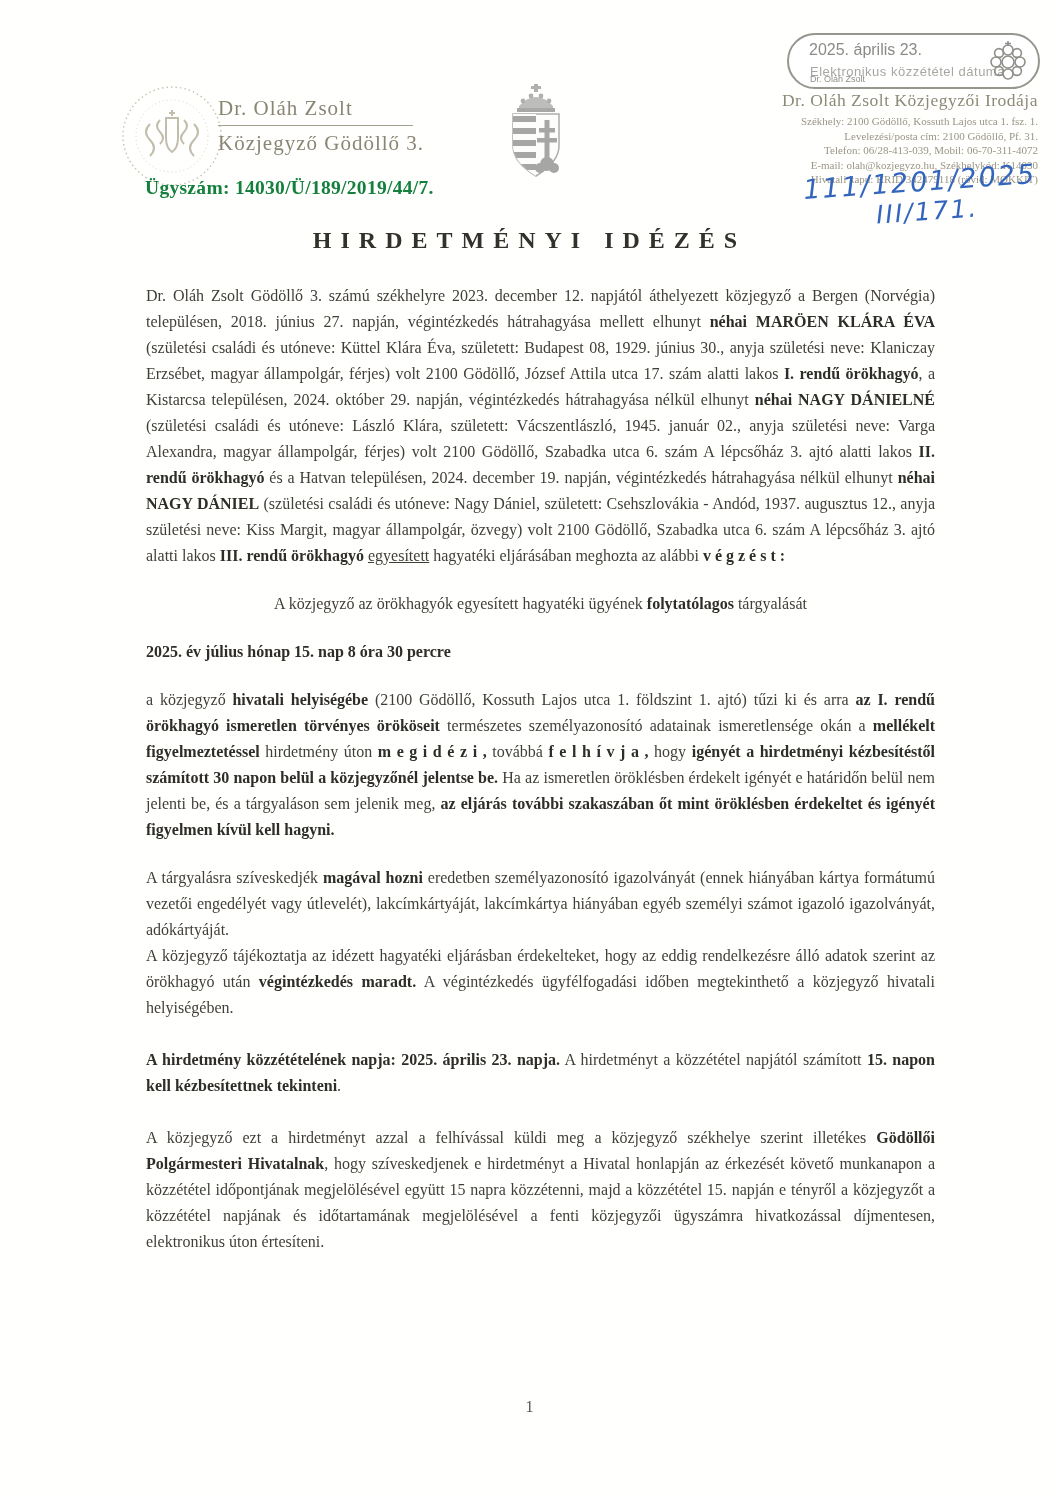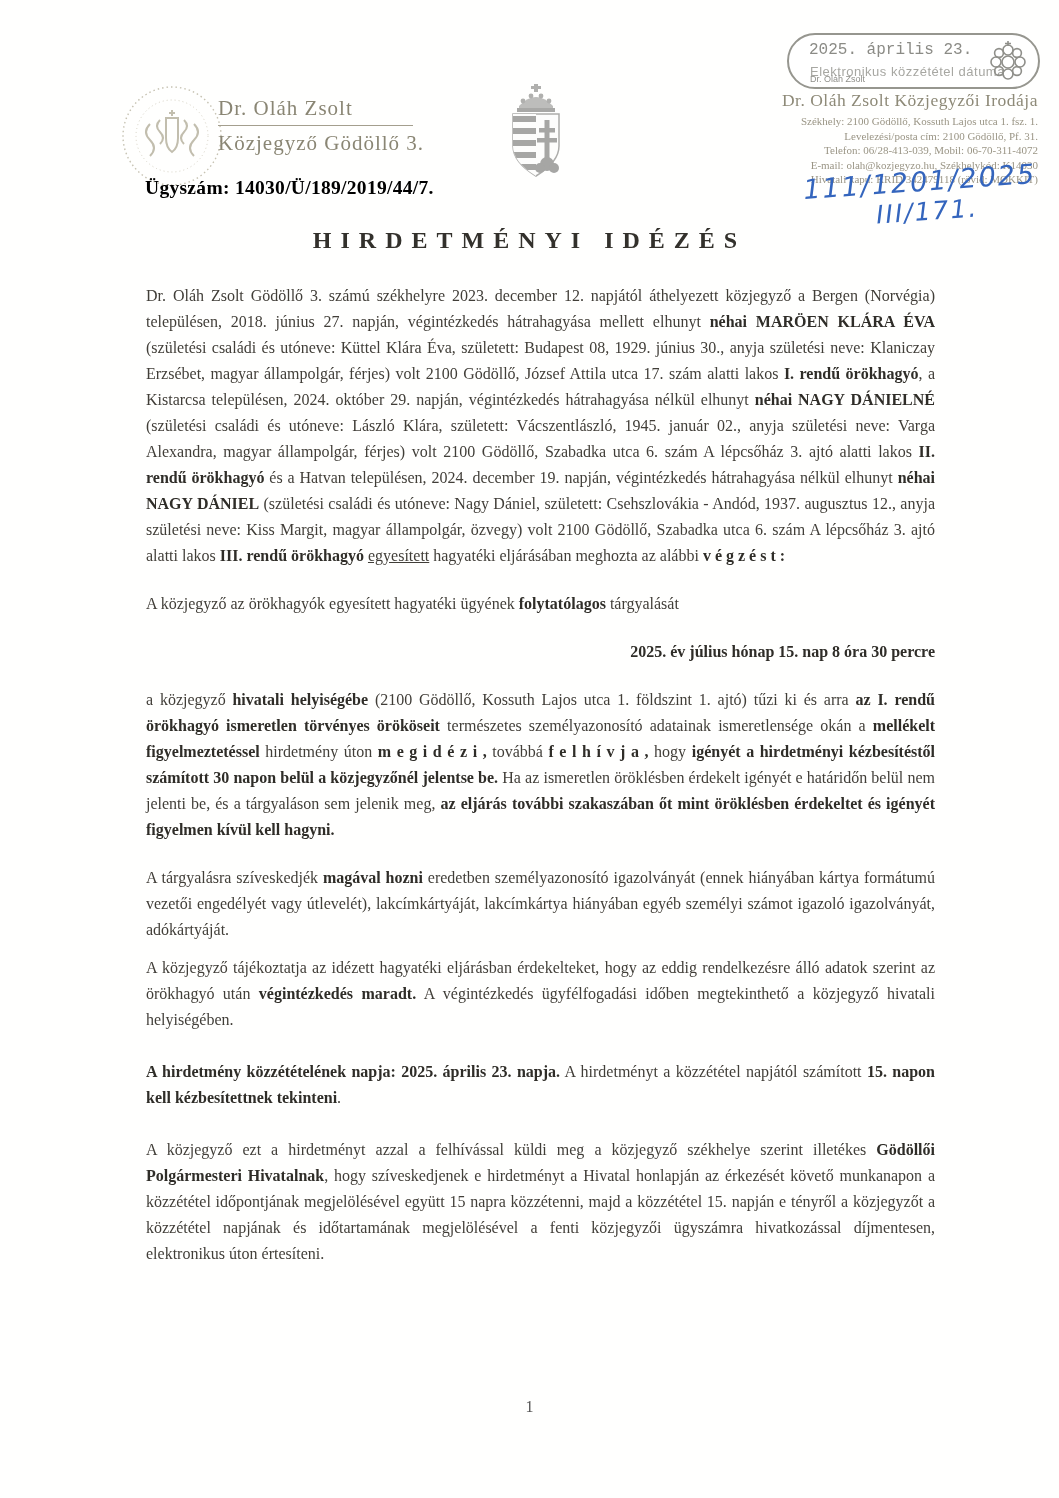--- a/index.html
+++ b/index.html
@@ -21,59 +21,59 @@
   .notary-role{
     position:absolute;left:218px;top:131px;
     font-size:21px;color:#8a8674;letter-spacing:1px;
   }
   .coat{position:absolute;left:501px;top:82px;width:70px;height:100px;}
   .stamp{
     position:absolute;left:787px;top:33px;width:253px;height:56px;
     border:2px solid #96968f;border-radius:30px;box-sizing:border-box;
     background:#fff;
   }
-  .stamp-date{position:absolute;left:20px;top:6px;font-family:Liberation Mono, monospace;font-size:16px;color:#8b8b86;}
+  .stamp-date{position:absolute;left:20px;top:6px;font-family:Liberation Sans, sans-serif;font-size:16px;color:#8b8b86;}
   .stamp-sub{position:absolute;left:21px;top:29px;font-family:"Liberation Sans",sans-serif;font-size:13px;color:#a7a7a2;filter:blur(0.6px);letter-spacing:0.5px;}
   .stamp-signer{position:absolute;left:21px;top:39px;font-family:"Liberation Sans",sans-serif;font-size:9px;color:#8f8f8a;filter:blur(0.3px);}
   .rosette{position:absolute;right:8px;top:5px;width:44px;height:44px;}
   .office{
     position:absolute;right:21px;top:90px;width:360px;
     text-align:right;color:#95907f;
   }
   .office-title{font-size:17.5px;letter-spacing:0.5px;color:#8e8a78;margin-bottom:3px;filter:blur(0.2px);}
   .office-line{font-size:11px;line-height:14.5px;color:#9a9585;filter:blur(0.3px);}
   .handwrite{
     position:absolute;
     font-family:"DejaVu Sans",sans-serif;font-style:italic;
     color:#3465bd;font-size:27px;letter-spacing:2px;
     transform:rotate(-4deg);white-space:nowrap;
   }
   .hw1{left:803px;top:166px;}
   .hw2{left:876px;top:197px;font-size:25px;}
   .case-number{
     position:absolute;left:145px;top:177px;
-    font-size:19.5px;font-weight:bold;color:#000000;letter-spacing:0.3px;
+    font-size:19.5px;font-weight:bold;color:#15803d;letter-spacing:0.3px;
   }
   
   .doc-title{
     position:absolute;left:0;right:0;top:227px;
     text-align:center;font-size:24px;font-weight:bold;
     letter-spacing:9px;color:#33312c;
   }
   .body{
     position:absolute;left:146px;top:283px;width:789px;
     font-size:16px;line-height:26px;
   }
   .para{text-align:justify;margin:0;}
   .para + .para{margin-top:22px;}
-  .para.tight{margin-top:12px;}
+  .para.tight{margin-top:0;}
   .para.gap-lg{margin-top:26px;}
-  .intro-line{text-align:left;margin-top:33px;}
+  .intro-line{text-align:center;margin-top:33px;}
   .hearing{
-    text-align:right;font-weight:bold;color:#2f2d28;
+    text-align:left;font-weight:bold;color:#2f2d28;
     margin-top:20px;margin-bottom:0;
   }
   .b{font-weight:bold;color:#2f2d28;}
   .u{text-decoration:underline;}
   .page-number{
     position:absolute;left:0;right:0;top:1398px;
     text-align:center;font-size:16px;color:#555;
   }
 </style>
 </head>

